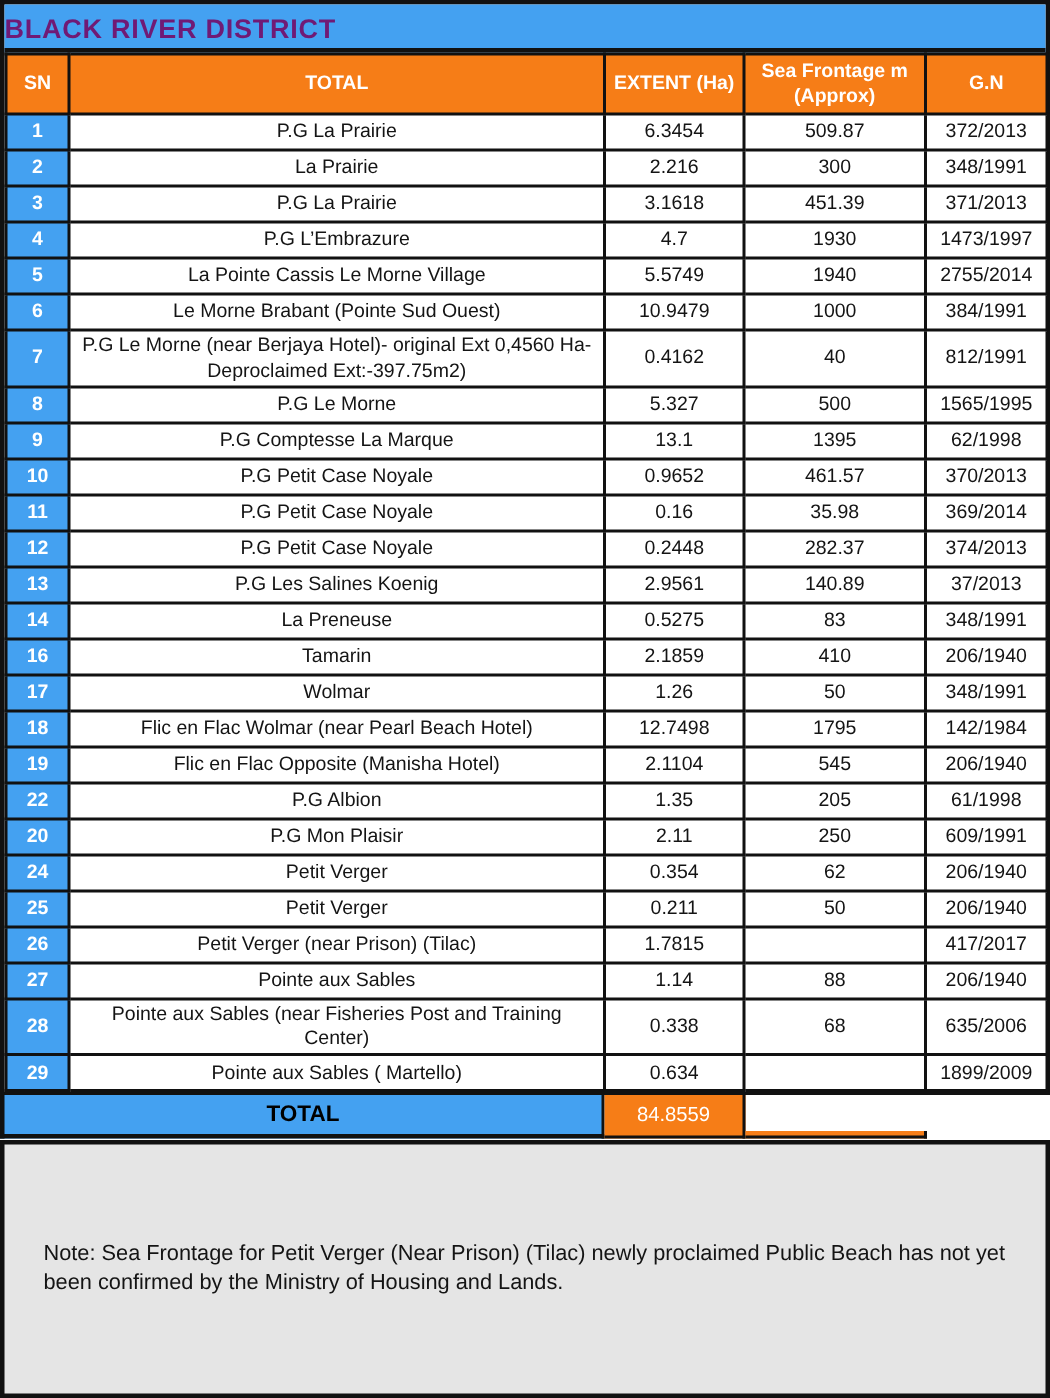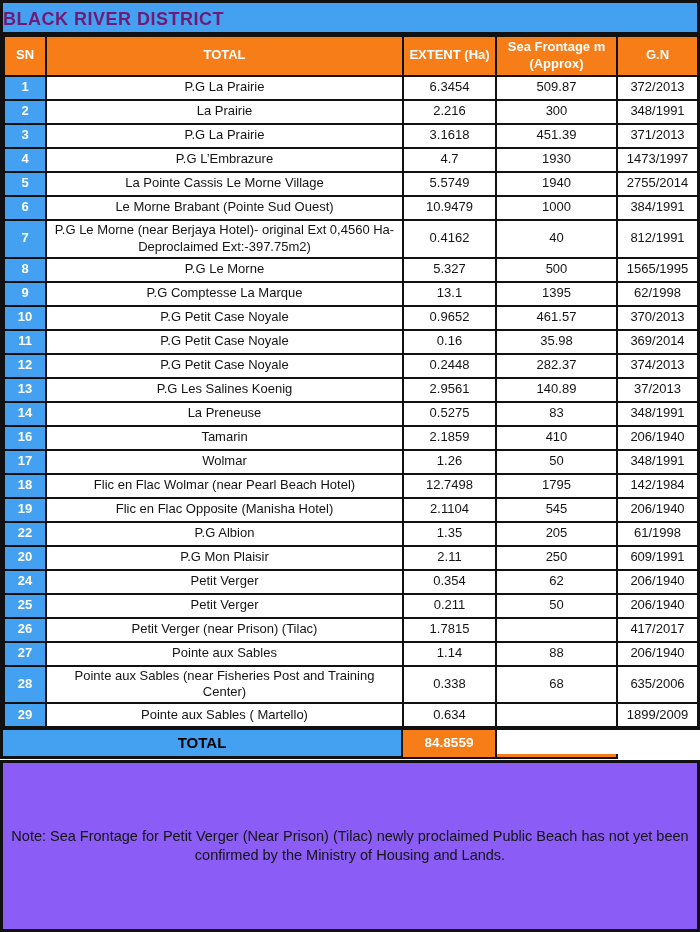--- a/index.html
+++ b/index.html
@@ -83,39 +83,38 @@
     font-size: 15px;
     text-align: center;
     line-height: 26px;
     border: 3px solid #111111;
     border-top-width: 0;
     border-right-width: 2px;
   }
   .total-extent, .total-frontage {
     background: #F67D17;
     color: #ffffff;
-    font-weight: bold;
+    font-weight: normal;
     font-size: 13.5px;
     text-align: center;
     line-height: 26px;
     border: 2px solid #111111;
     border-top-width: 0;
   }
   .total-extent   { width: 94px; border-left: none; }
   .total-frontage { width: 121px; border-left: none; margin-top: 24px; }
   .total-gn { flex: 1; background: #ffffff; }
   
   .note-box {
     flex: 1;
     margin-top: 1px;
     border: 3px solid #111111;
-    background: #8b5cf6;
+    background: #e5e5e5;
     font-size: 14.5px;
-    text-align: center;
-    padding: 3px 0;
+    padding: 3px 26px;
     line-height: 1.35;
     display: flex;
     align-items: center;
     justify-content: center;
   }
 </style>
 </head>
 <body>
 
 <div class="page">

